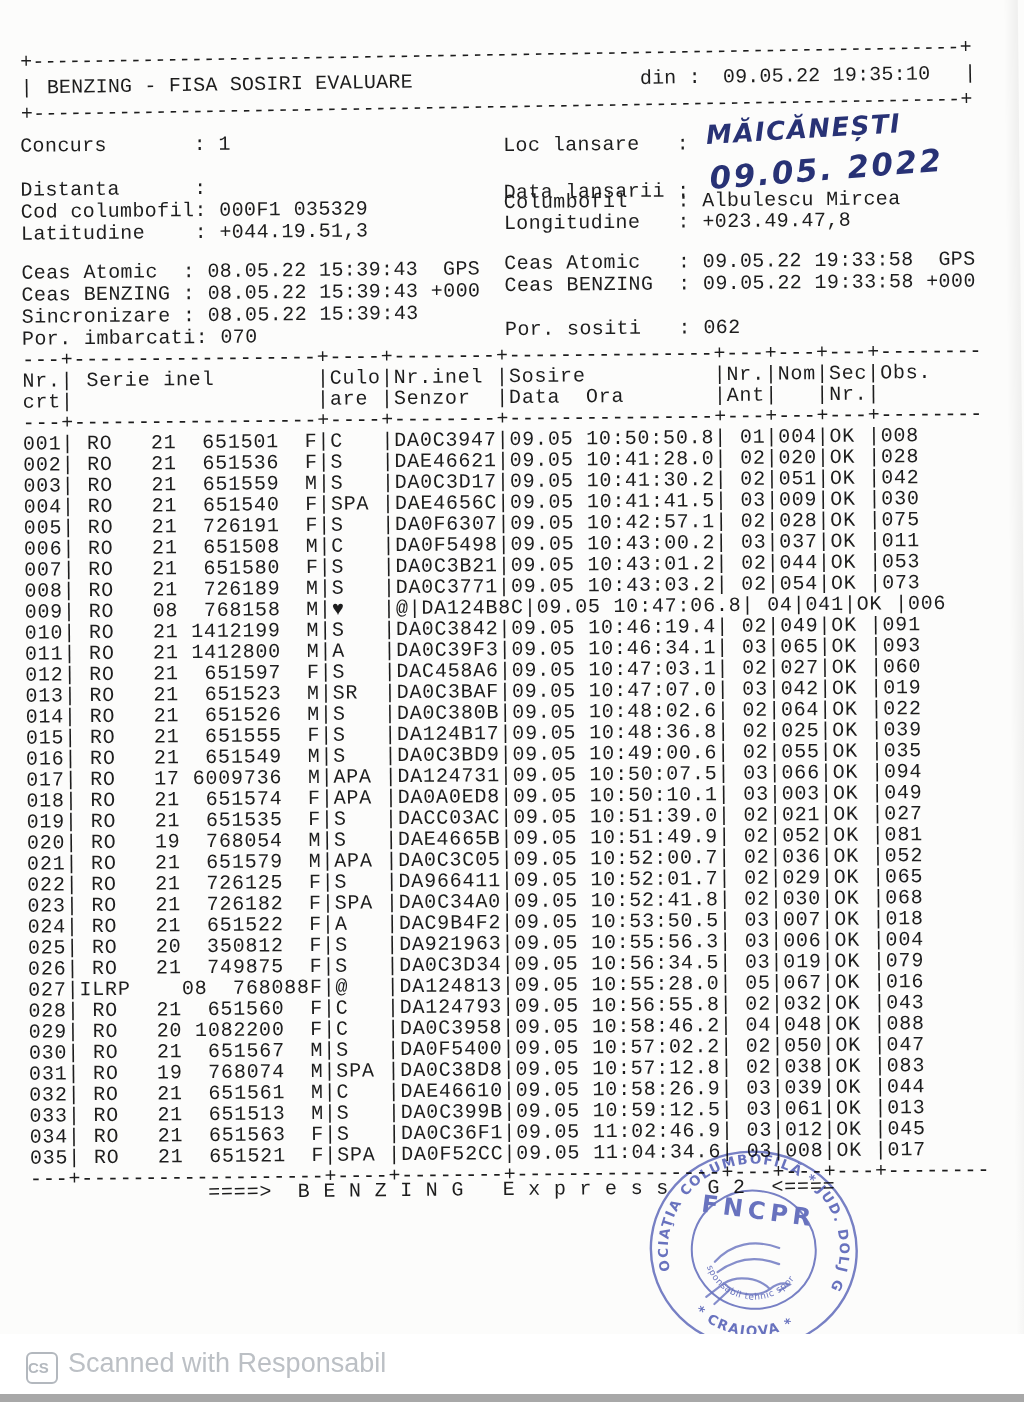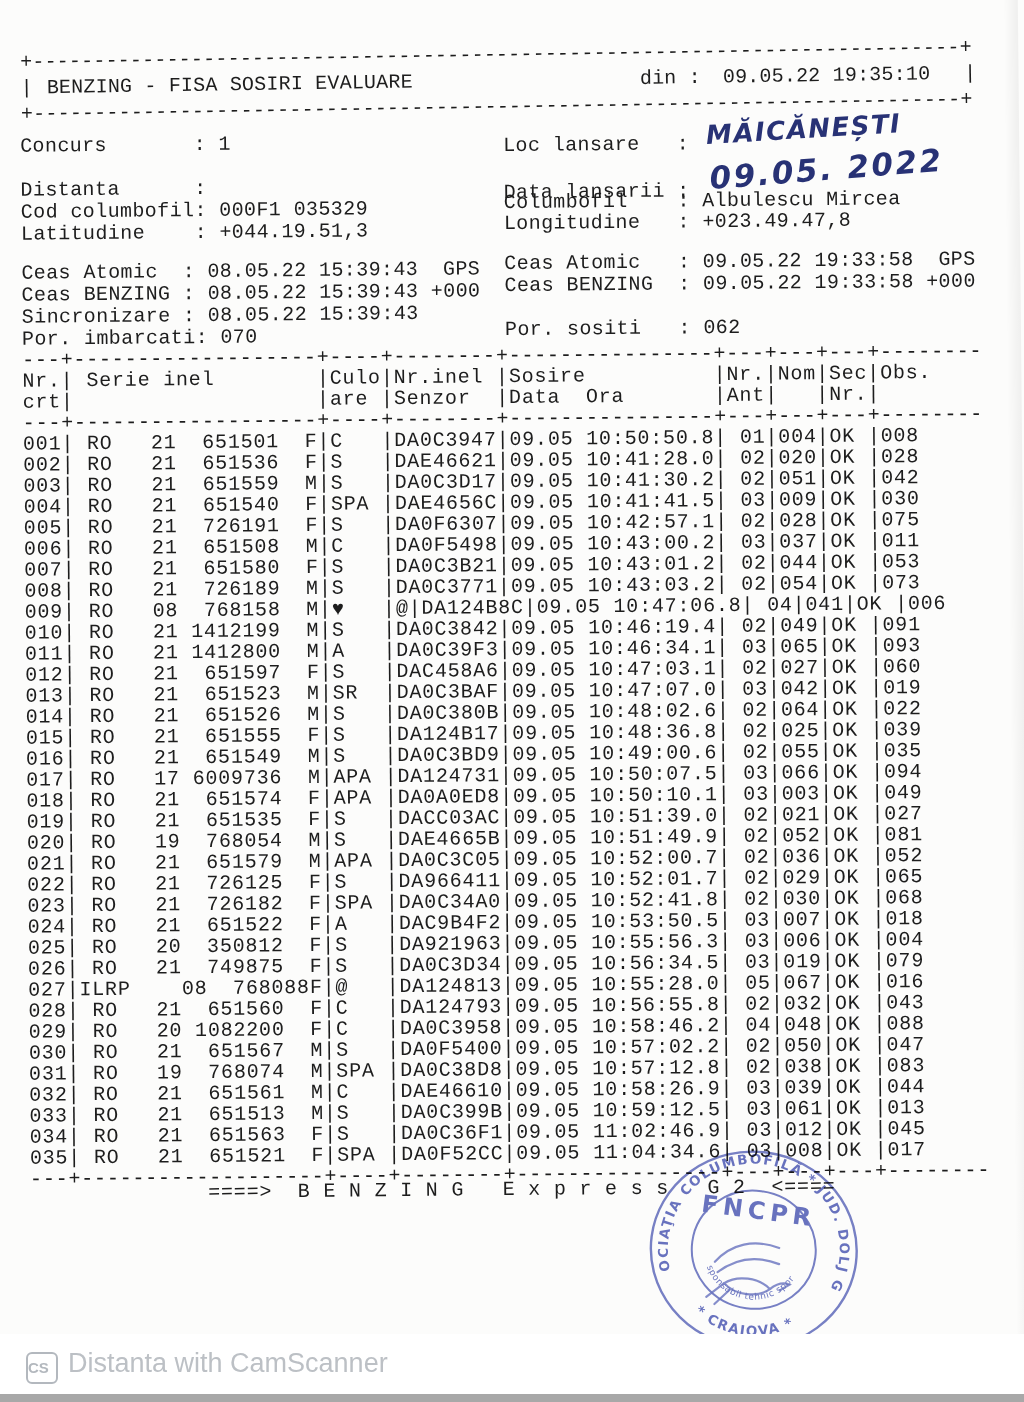--- a/index.html
+++ b/index.html
@@ -150,16 +150,16 @@
         <path d="M 146 152 C 152 146, 158 143, 165 145 L 156 152"></path>
         <path d="M 100 152 L 84 168 M 107 157 L 93 174"></path>
       </g>
     </svg>
 
     <div class="edge-right"></div>
   </div>
 
   <div class="csbar">
     <div class="csicon">CS</div>
-    <div class="cstext">Distanta with CamScanner</div>
+    <div class="cstext">Scanned with Responsabil</div>
   </div>
   <div class="bottom-strip"></div>
 </div>
 
 </body></html>

